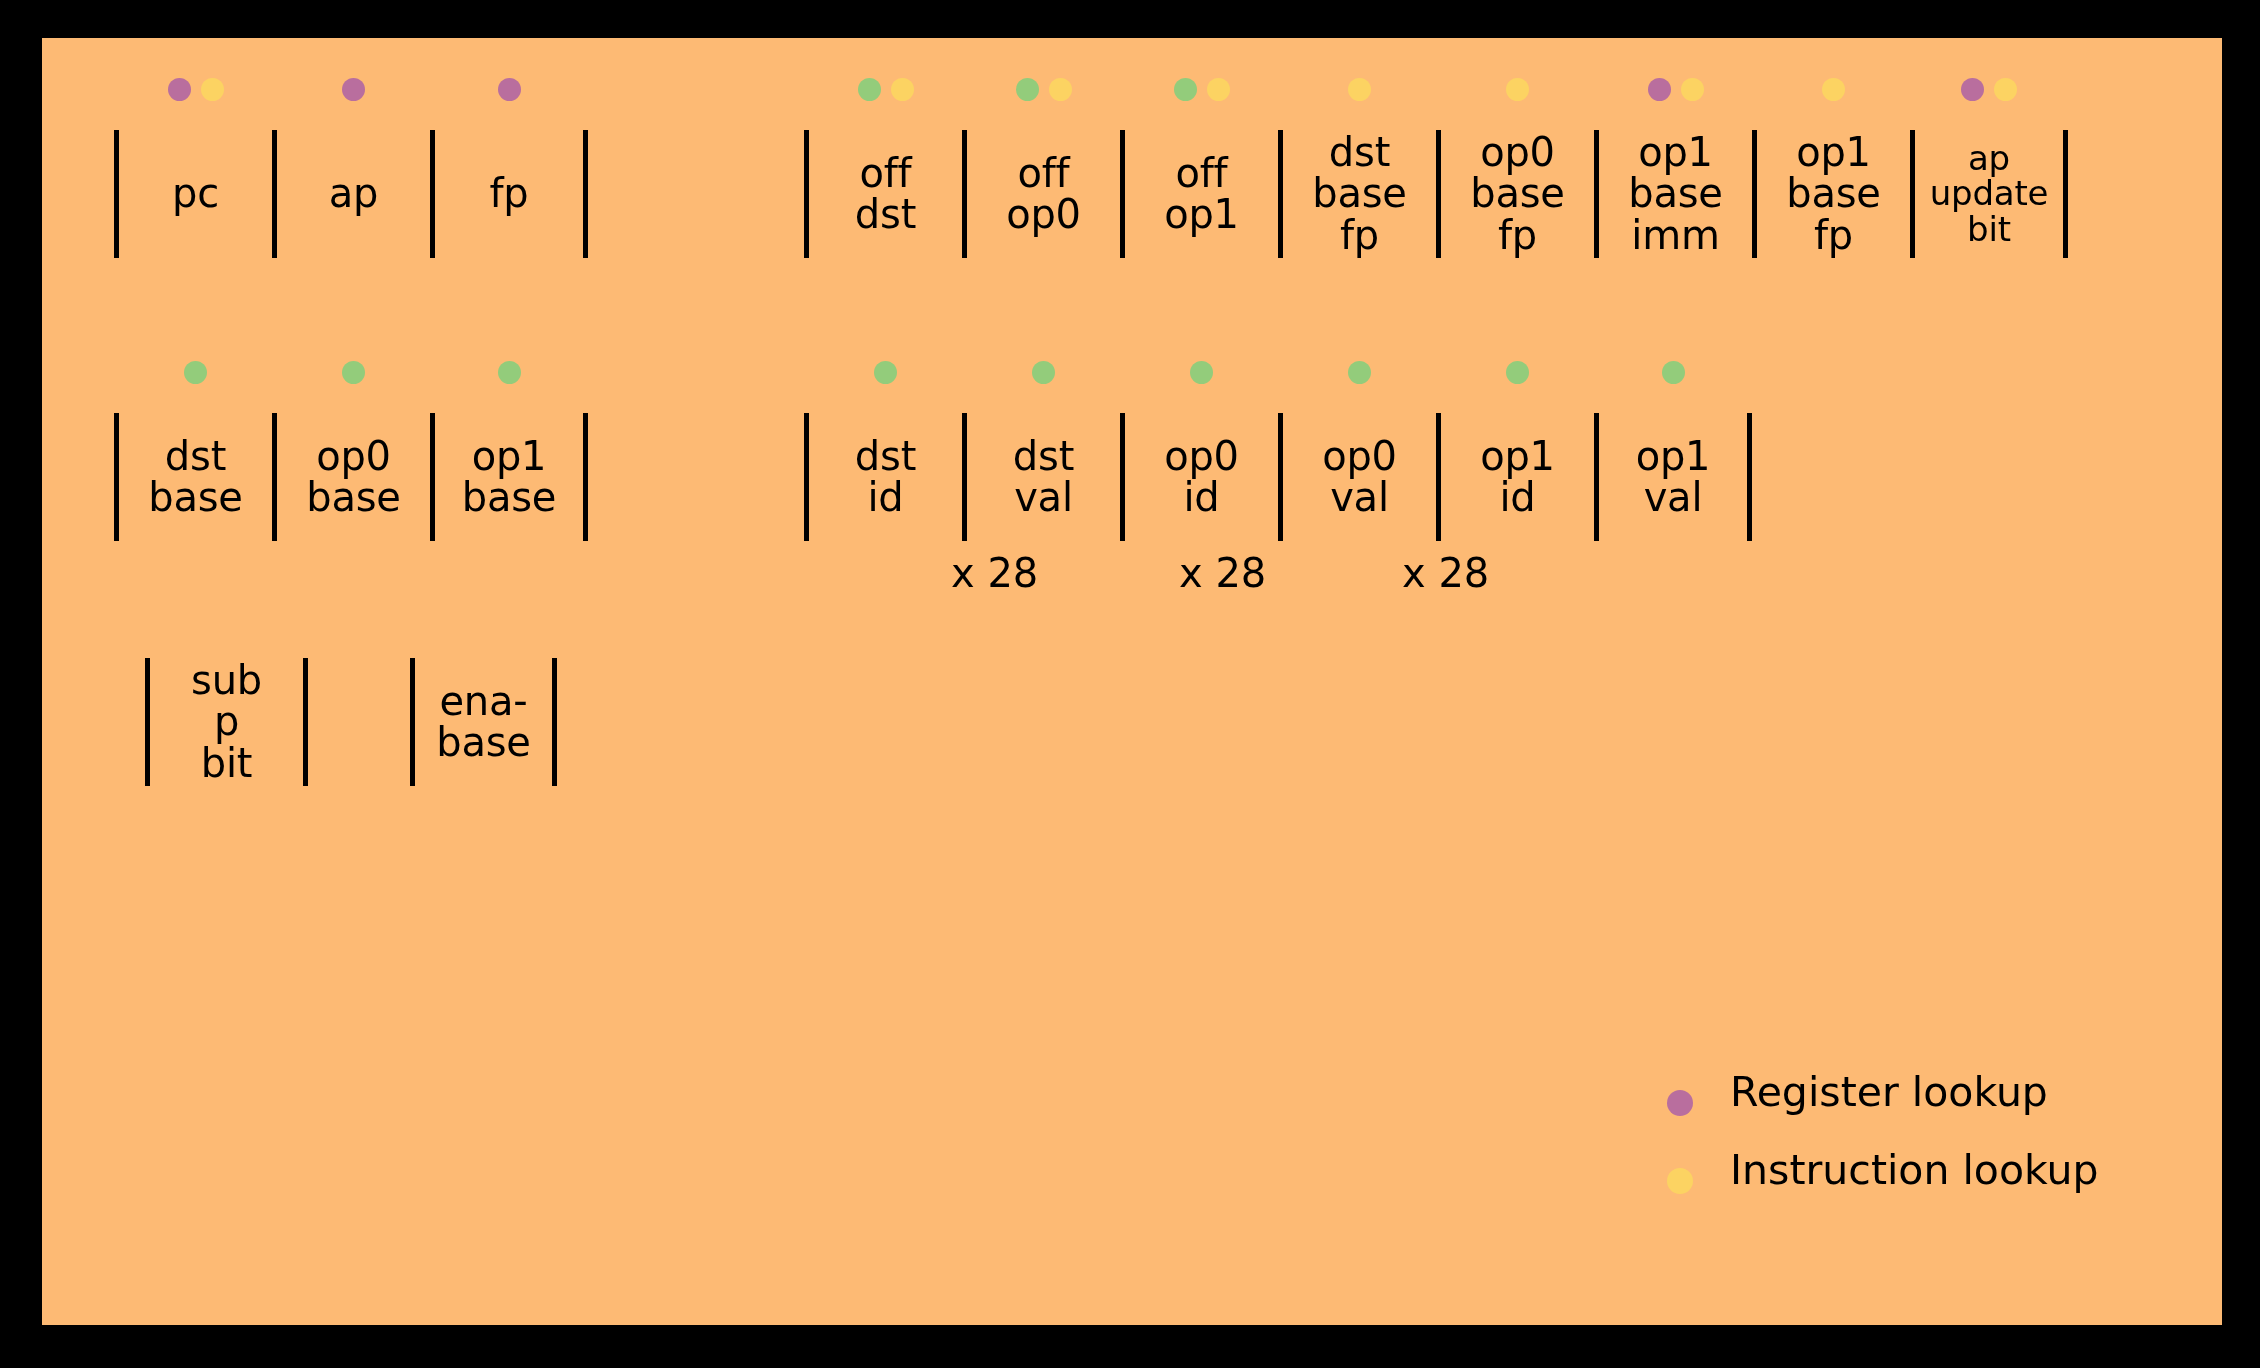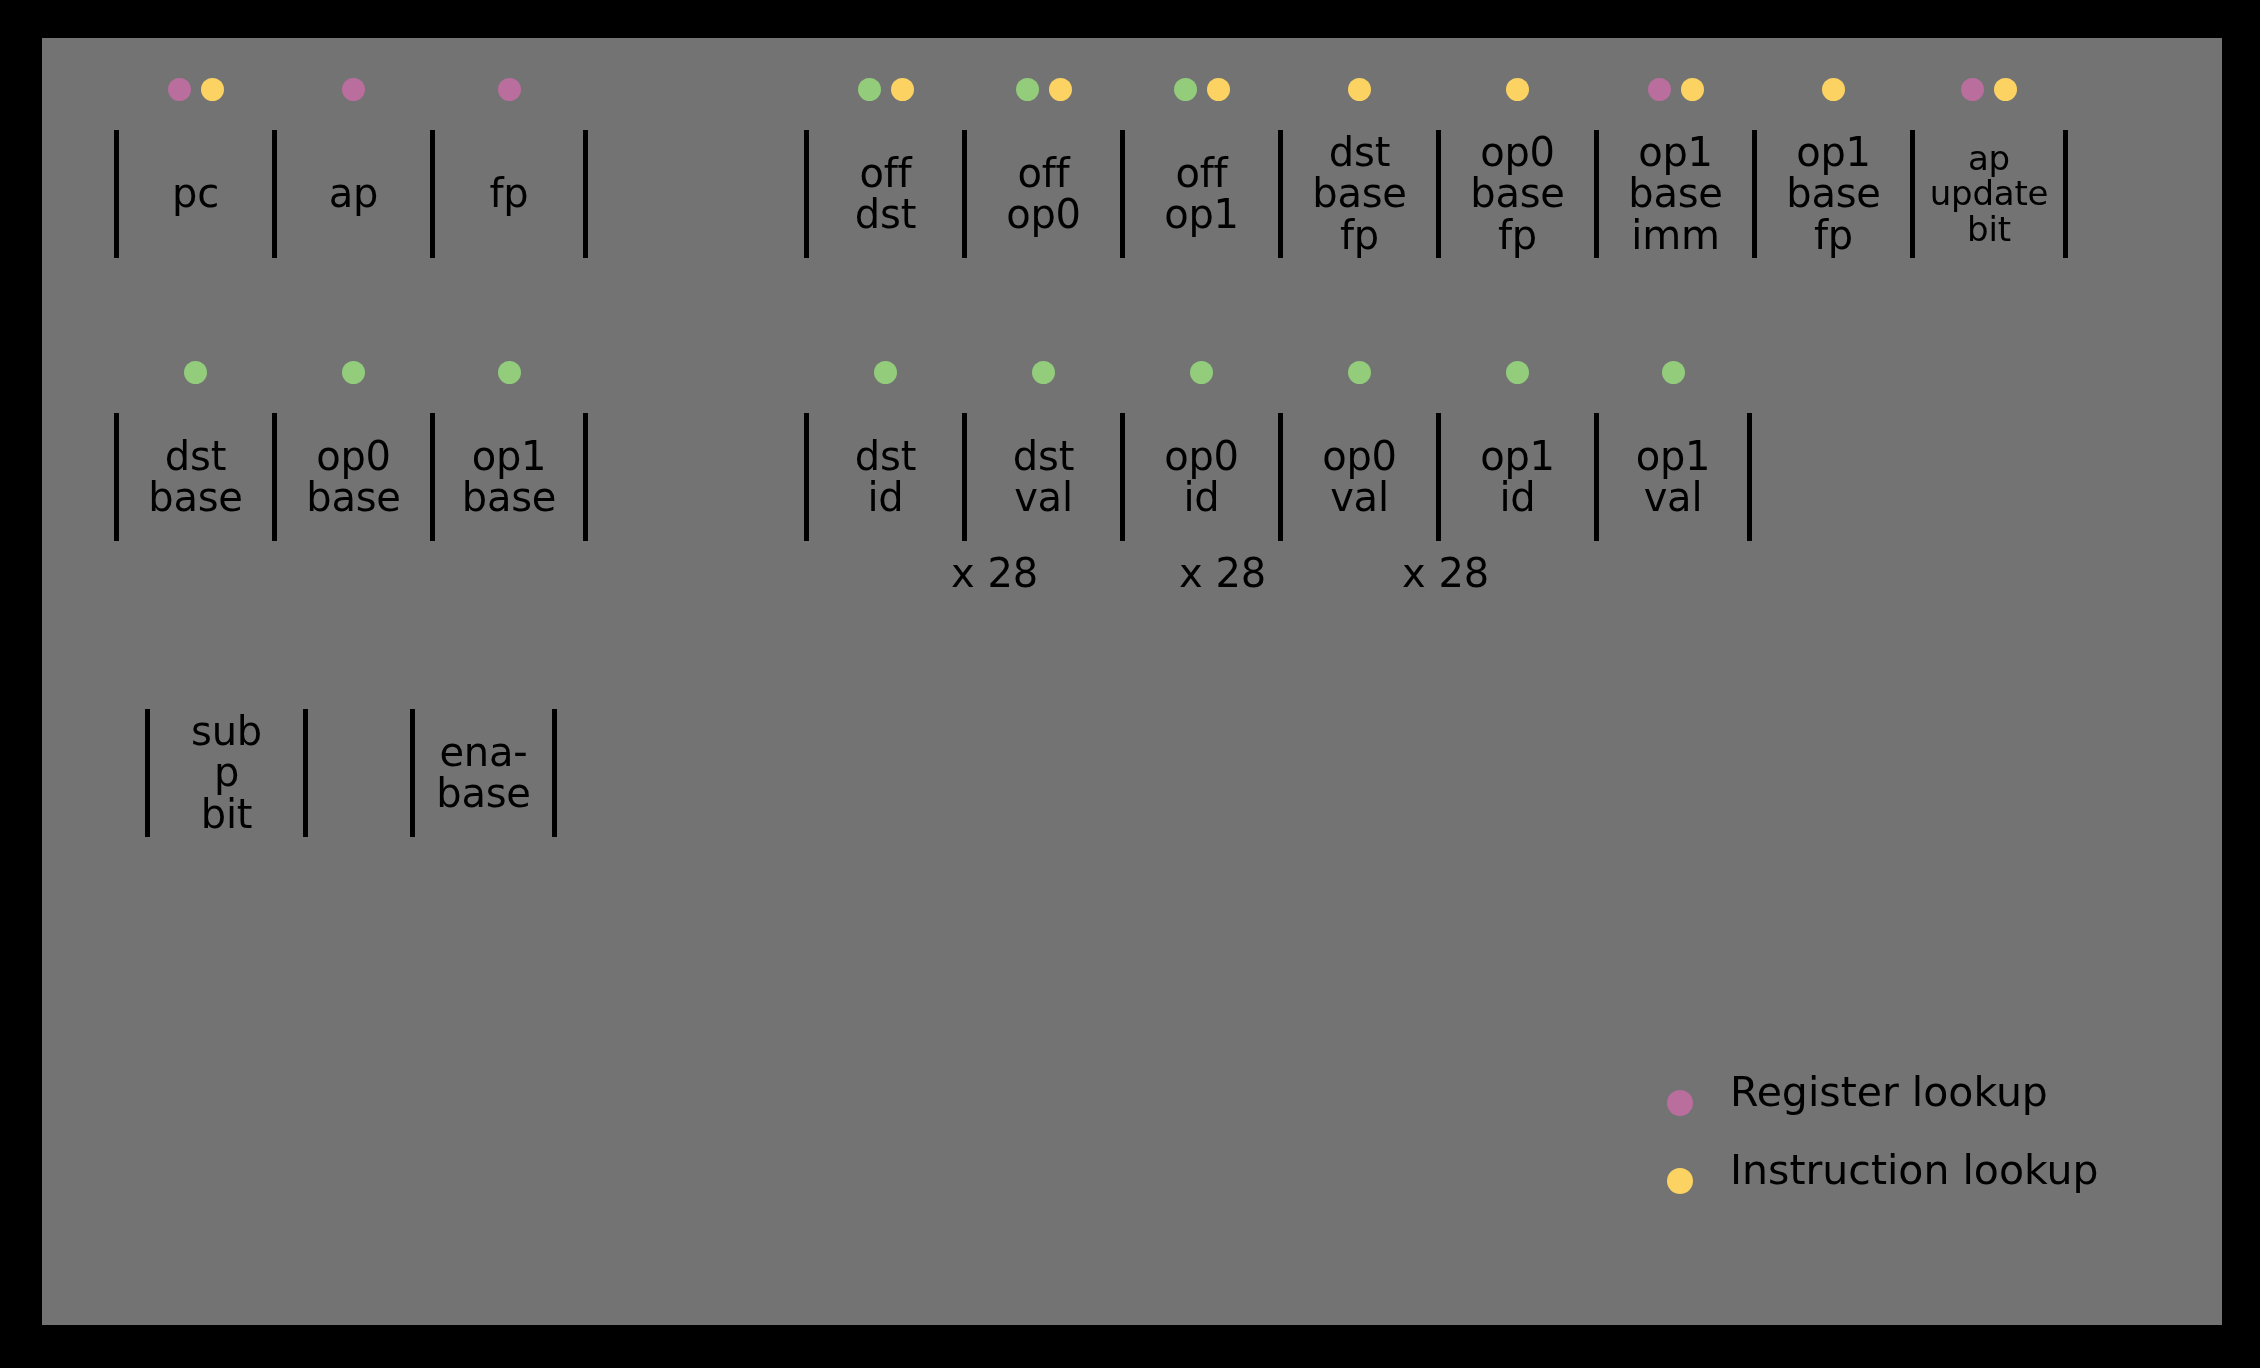--- a/index.html
+++ b/index.html
@@ -13,21 +13,21 @@
     height: 1368px;
     font-family: "DejaVu Sans", sans-serif;
     overflow: hidden;
   }
   #canvas {
     position: absolute;
     left: 42px;
     top: 38px;
     width: 2180px;
     height: 1287px;
-    background: #737373;
+    background: #fdba74;
   }
 
   
   .row {
     position: absolute;
   }
   .group {
     position: absolute;
     display: flex;
     flex-direction: row;
@@ -290,21 +290,21 @@
         <span class="line">val</span>
       </div>
     </div>
 
     <span class="mult" style="left:909px; top:512px;">x 28</span>
     <span class="mult" style="left:1137px; top:512px;">x 28</span>
     <span class="mult" style="left:1360px; top:512px;">x 28</span>
   </div>
 
   <div class="row">
-    <div class="group" style="left:72px; top:671px; height:128px;padding-left:31px;">
+    <div class="group" style="left:72px; top:620px; height:128px;padding-left:31px;">
       <div class="cell" style="width:158px;">
         <span class="line">sub</span>
         <span class="line">p</span>
         <span class="line">bit</span>
       </div>
       <div class="cell last-rule" style="width:112px;"></div>
       <div class="cell" style="width:142px; margin-left:-5px;">
         <span class="line">ena-</span>
         <span class="line">base</span>
       </div>

